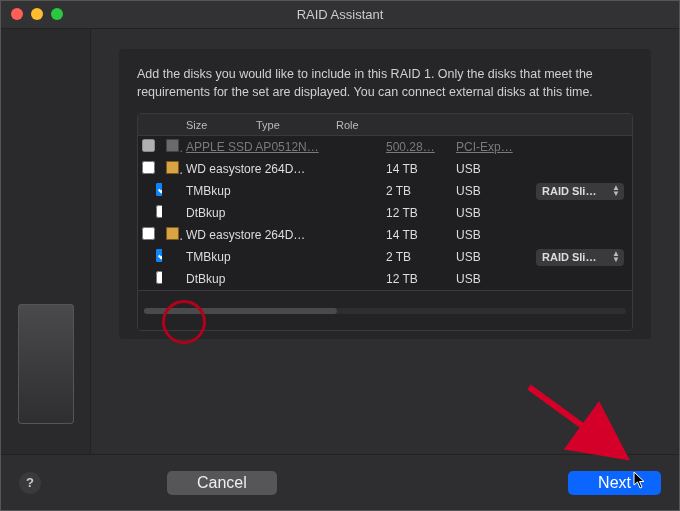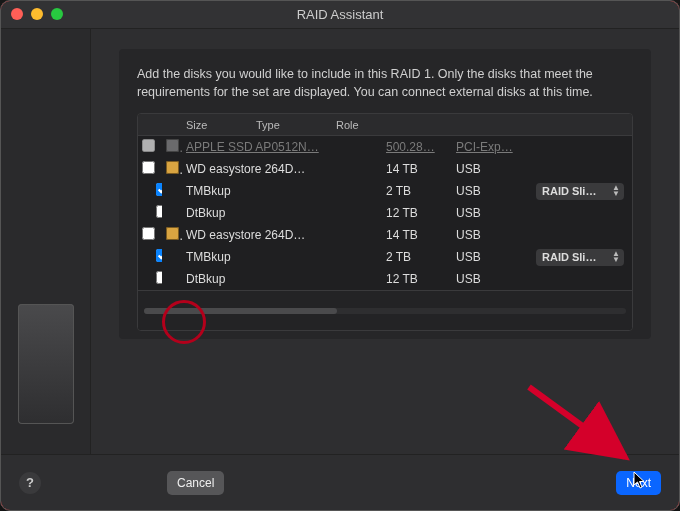--- a/index.html
+++ b/index.html
@@ -6,21 +6,21 @@
   body {
     width: 680px; height: 511px;
     background: #1a1a1a;
     font-family: -apple-system, "Helvetica Neue", Arial, sans-serif;
     font-size: 13px; color: #ddd;
     overflow: hidden; position: relative;
   }
   .window {
     position: absolute; left: 0; top: 0; width: 680px; height: 511px;
     background: #ef4444;
-    border: 1px solid #555; border-radius: 10px;
+    border: 1px solid #555; border-radius: 0;
     box-shadow: 0 8px 30px rgba(0,0,0,0.6);
     overflow: hidden;
   }
   .titlebar {
     height: 28px; background: #323234;
     display: flex; align-items: center; justify-content: center;
     position: relative; border-bottom: 1px solid #222;
   }
   .traffic { position: absolute; left: 10px; top: 7px; display: flex; gap: 8px; }
   .tl { width: 12px; height: 12px; border-radius: 50%; }
@@ -109,22 +109,22 @@
     background: #2e2e30; border-top: 1px solid #222;
     display:flex; align-items:center; padding: 0 18px;
   }
   .help {
     width: 22px; height: 22px; border-radius: 50%;
     background: #3a3a3c; color:#ccc; font-size:13px; font-weight:600;
     display:flex; align-items:center; justify-content:center;
     margin-right: 20px;
   }
   .btn {
-    height: 24px; padding: 0 10px; border-radius: 5px;
-    background: #565658; color: #eee; font-size: 12px;
+    height: 24px; padding: 0 30px; border-radius: 5px;
+    background: #565658; color: #eee; font-size: 16px;
     display:flex; align-items:center; justify-content:center;
     border: none; cursor: pointer;
   }
   .btn.primary { background: #0a66ff; color:#fff; }
   .footer .spacer { flex:1; }
   .footer .btn + .btn { margin-left: 12px; }
   .cancel { margin-left: 106px; }
 
   .annot-circle {
     position:absolute; width:44px; height:44px;

